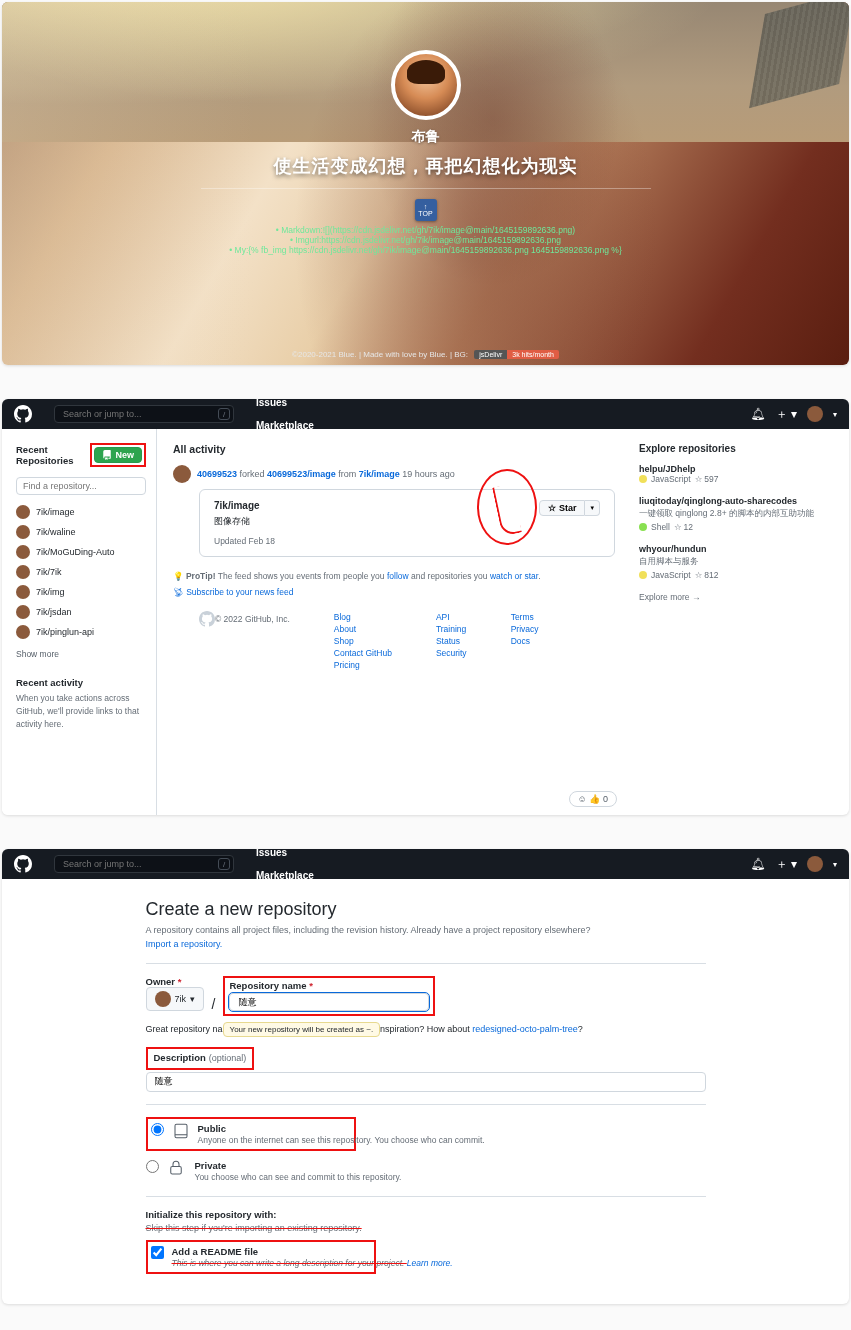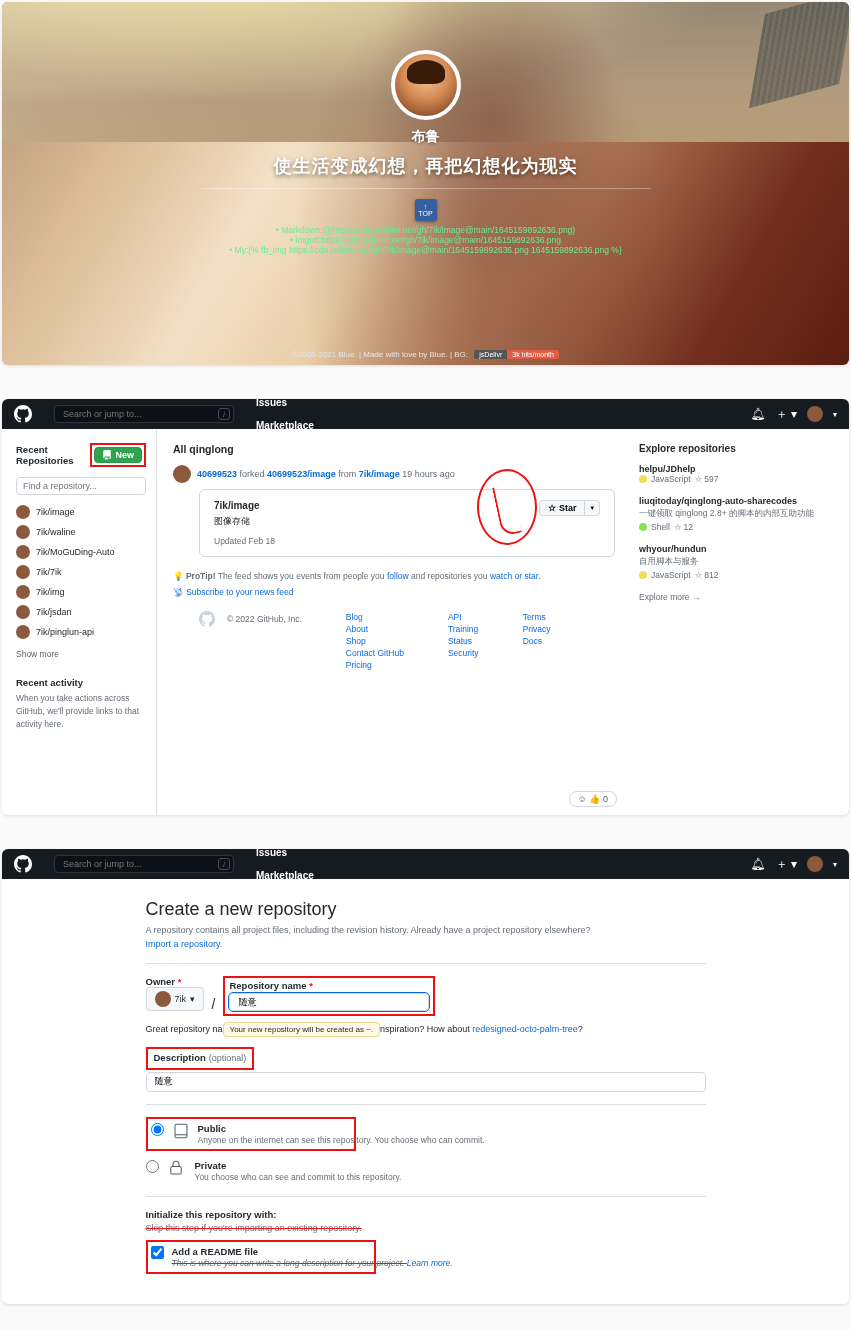--- a/index.html
+++ b/index.html
@@ -69,21 +69,21 @@
   .star-btn{border:1px solid #d0d7de;background:#f6f8fa;padding:2px 8px;font-size:9px;font-weight:600;border-radius:4px 0 0 4px;display:flex;align-items:center;gap:3px;}
   .star-drop{border:1px solid #d0d7de;border-left:0;background:#f6f8fa;padding:2px 5px;font-size:7px;border-radius:0 4px 4px 0;}
   .protip{font-size:8.5px;color:#656d76;margin-top:4px;}
   .protip .tb{font-weight:600;}
   .protip a{color:#0969da;}
   .subscribe{font-size:8.5px;color:#0969da;margin-top:6px;display:block;}
   .annot-circle{position:absolute; border:2px solid #e11; border-radius:50%; width:60px; height:76px; left:320px; top:40px;}
   .annot-line{position:absolute; width:20px; height:50px; border-left:2px solid #e11; border-bottom:2px solid #e11; border-radius:0 0 0 14px; left:340px; top:56px;transform:rotate(-12deg);}
   .gh-foot{display:flex;align-items:flex-start;gap:44px;padding:14px 0 0 26px;font-size:8.5px;color:#656d76;border-top:0;}
   .gh-foot .col a{display:block;color:#0969da;padding:1px 0;}
-  .gh-foot .gh-copy{display:flex;align-items:center;gap:12px;}
+  .gh-foot .gh-copy{display:flex;align-items:center;gap:0;}
   .gh-foot .gh-copy svg{fill:#c9d1d9;width:16px;height:16px;}
 
   .gh-explore{flex:0 0 220px;padding:14px 20px 10px 10px;font-size:9px;}
   .gh-explore h3{font-size:10px;font-weight:600;margin-bottom:10px;}
   .ex-item{margin-bottom:12px;}
   .ex-item a{color:#24292e;font-weight:600;font-size:9px;}
   .ex-item .d{color:#656d76;font-size:8.5px;margin:2px 0;}
   .ex-meta{display:flex;align-items:center;gap:4px;color:#656d76;font-size:8.5px;}
   .dot{width:8px;height:8px;border-radius:50%;display:inline-block;}
   .starct{display:inline-flex;align-items:center;gap:2px;}
@@ -213,21 +213,21 @@
               <span class="ra"></span>
               <a>7ik/pinglun-api</a>
             </li>
       </ul>
       <a class="showmore">Show more</a>
       <div class="side-h">Recent activity</div>
       <div class="side-muted">When you take actions across GitHub, we'll provide links to that activity here.</div>
     </div>
 
     <div class="gh-main">
-      <div class="main-h">All qinglong</div>
+      <div class="main-h">All activity</div>
       <div class="feed-event">
         <span class="ra"></span>
         <span><a>40699523</a>
         <span class="muted">forked</span>
         <a>40699523/image</a>
         <span class="muted">from</span>
         <a>7ik/image</a>
         <span class="muted">19 hours ago</span></span>
       </div>
       <div class="feed-card">

